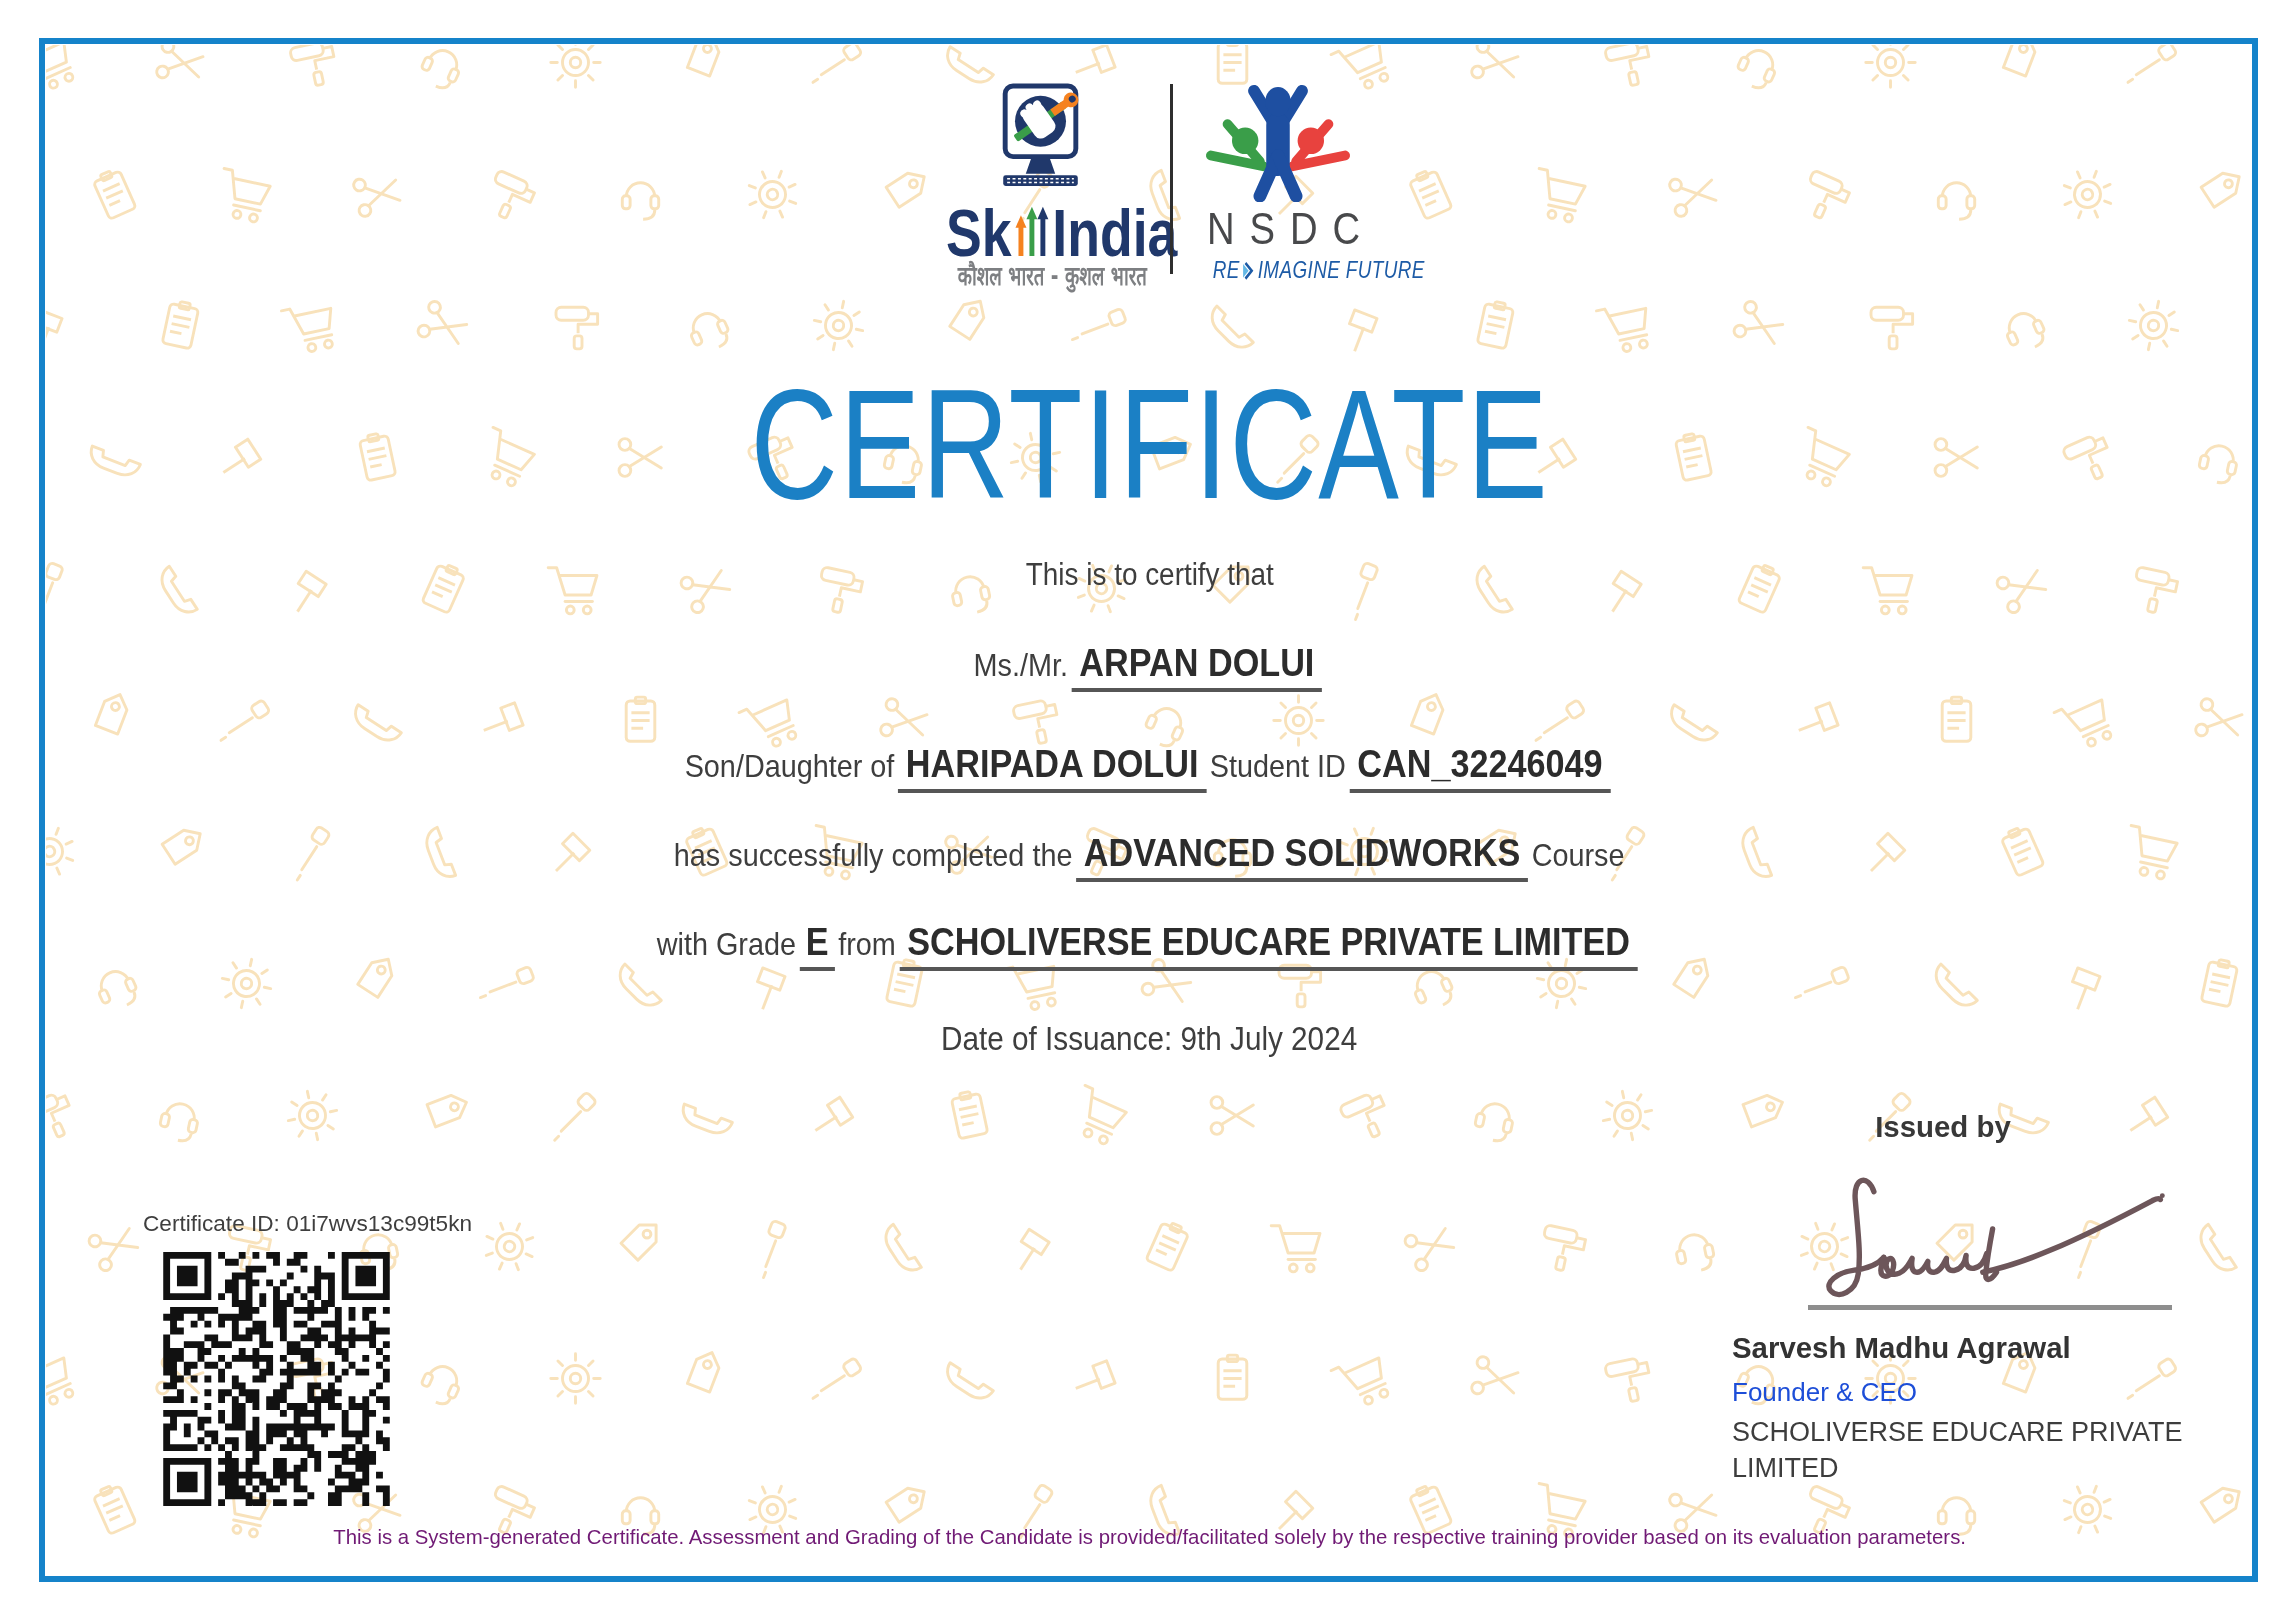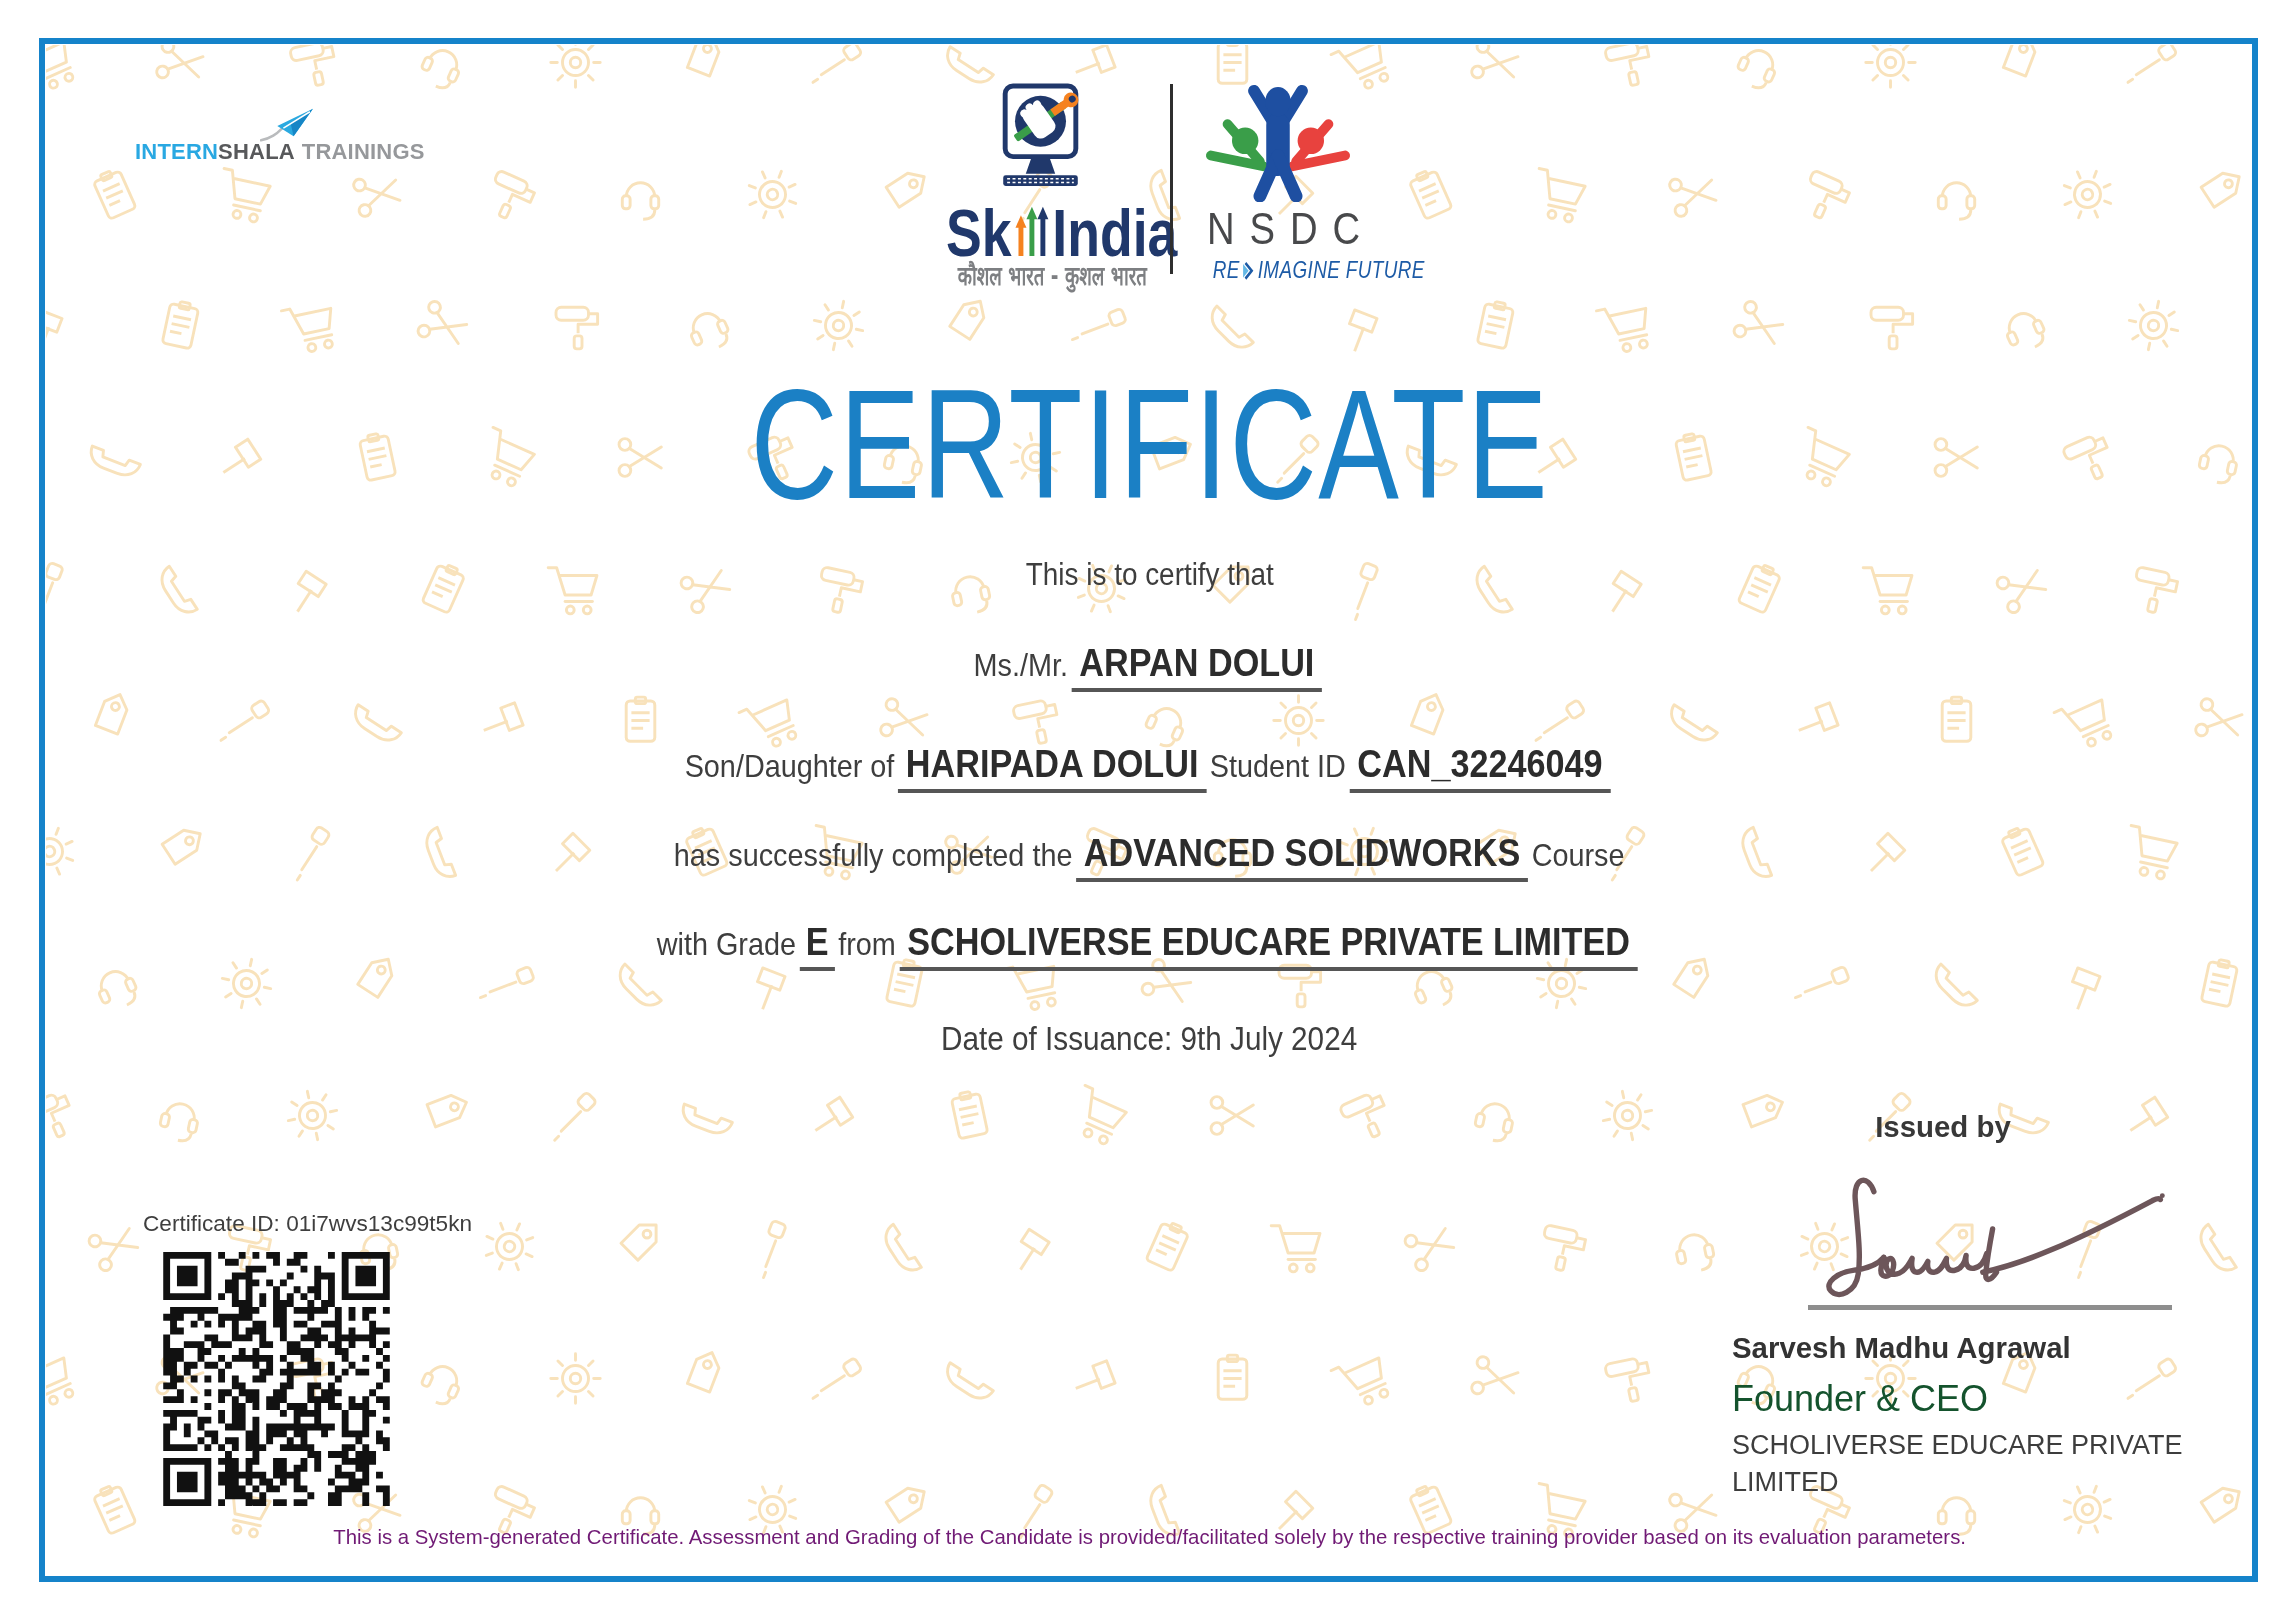--- a/index.html
+++ b/index.html
@@ -46,21 +46,21 @@
              font-style:italic;font-size:23.6px;color:#1d5ba6;letter-spacing:0.5px;
              transform:scaleX(0.8);transform-origin:50% 50%;}
   .nsdc .tag svg{vertical-align:-2.9px;margin:0 2.9px;}
   
   .issued-label{position:absolute;left:1737px;top:1110px;width:412px;text-align:center;
                 font-size:29.4px;font-weight:bold;color:#383838;}
   .sig{position:absolute;left:1816px;top:1171px;}
   .sigline{position:absolute;left:1808px;top:1305px;width:364px;height:4.9px;background:#8e8e8e;}
   .signer{position:absolute;left:1732px;top:1328px;width:522px;line-height:1.35;}
   .signer .nm{font-size:29.4px;font-weight:bold;color:#333;display:block;margin-bottom:6.9px;}
-  .signer .rl{font-size:36px;color:#14532d;display:block;margin-bottom:3.9px;}
+  .signer .rl{font-size:26px;color:#1d4ed8;display:block;margin-bottom:3.9px;}
   .signer .org{font-size:27px;color:#3d3d3d;display:block;}
   
   .certid{position:absolute;left:143px;top:1211px;font-size:22.6px;color:#3f3f3f;white-space:nowrap;}
   .qr{position:absolute;left:163px;top:1252px;}
   
   .footer{position:absolute;left:46px;top:1525px;width:2207px;text-align:center;
           font-size:21px;color:#701a75;}
 </style>
 </head>
 <body>
@@ -749,29 +749,20 @@
         <use href="#p-gear"></use>
       </svg>
       <svg width="65" height="65" viewBox="0 0 100 100" style="left: 2141px; top: 1432px; transform: rotate(12deg);">
         <use href="#p-tag"></use>
       </svg>
     </div>
   <div class="frame"></div>
 
   <div class="content">
 
-    <div class="ish">
-      <svg width="56" height="35" viewBox="0 0 110 66">
-        <path d="M2,64 C22,60 32,52 44,40" stroke="#b9bbbd" stroke-width="5" fill="none" stroke-linecap="round"></path>
-        <path d="M34,36 L104,2 L66,56 z" fill="#2aa9e0"></path>
-        <path d="M60,30 L104,2 L66,56 z" fill="#1686c6"></path>
-        <path d="M46,40 L98,8" stroke="#ffffff" stroke-width="3" fill="none"></path>
-      </svg>
-      <div class="txt"><span class="b">INTERN</span><span class="d">SHALA</span><span class="l" style="margin-left:6.9px">TRAININGS</span></div>
-    </div>
 
     <div class="ski">
       <svg style="position:absolute;left:79px;top:8.8px" width="77" height="104" viewBox="0 0 156 212">
         <rect x="6" y="6" width="144" height="144" rx="16" fill="#fff" stroke="#20386b" stroke-width="10"></rect>
         <circle cx="78" cy="78" r="52" fill="#20386b"></circle>
         <g transform="rotate(-35 78 78)">
           <rect x="16" y="70" width="122" height="16" rx="4" fill="#3a9e49"></rect>
           <path d="M138,70 l17,8 -17,8 z" fill="#e9cda1"></path>
         </g>
         <g transform="rotate(-35 78 78)">

